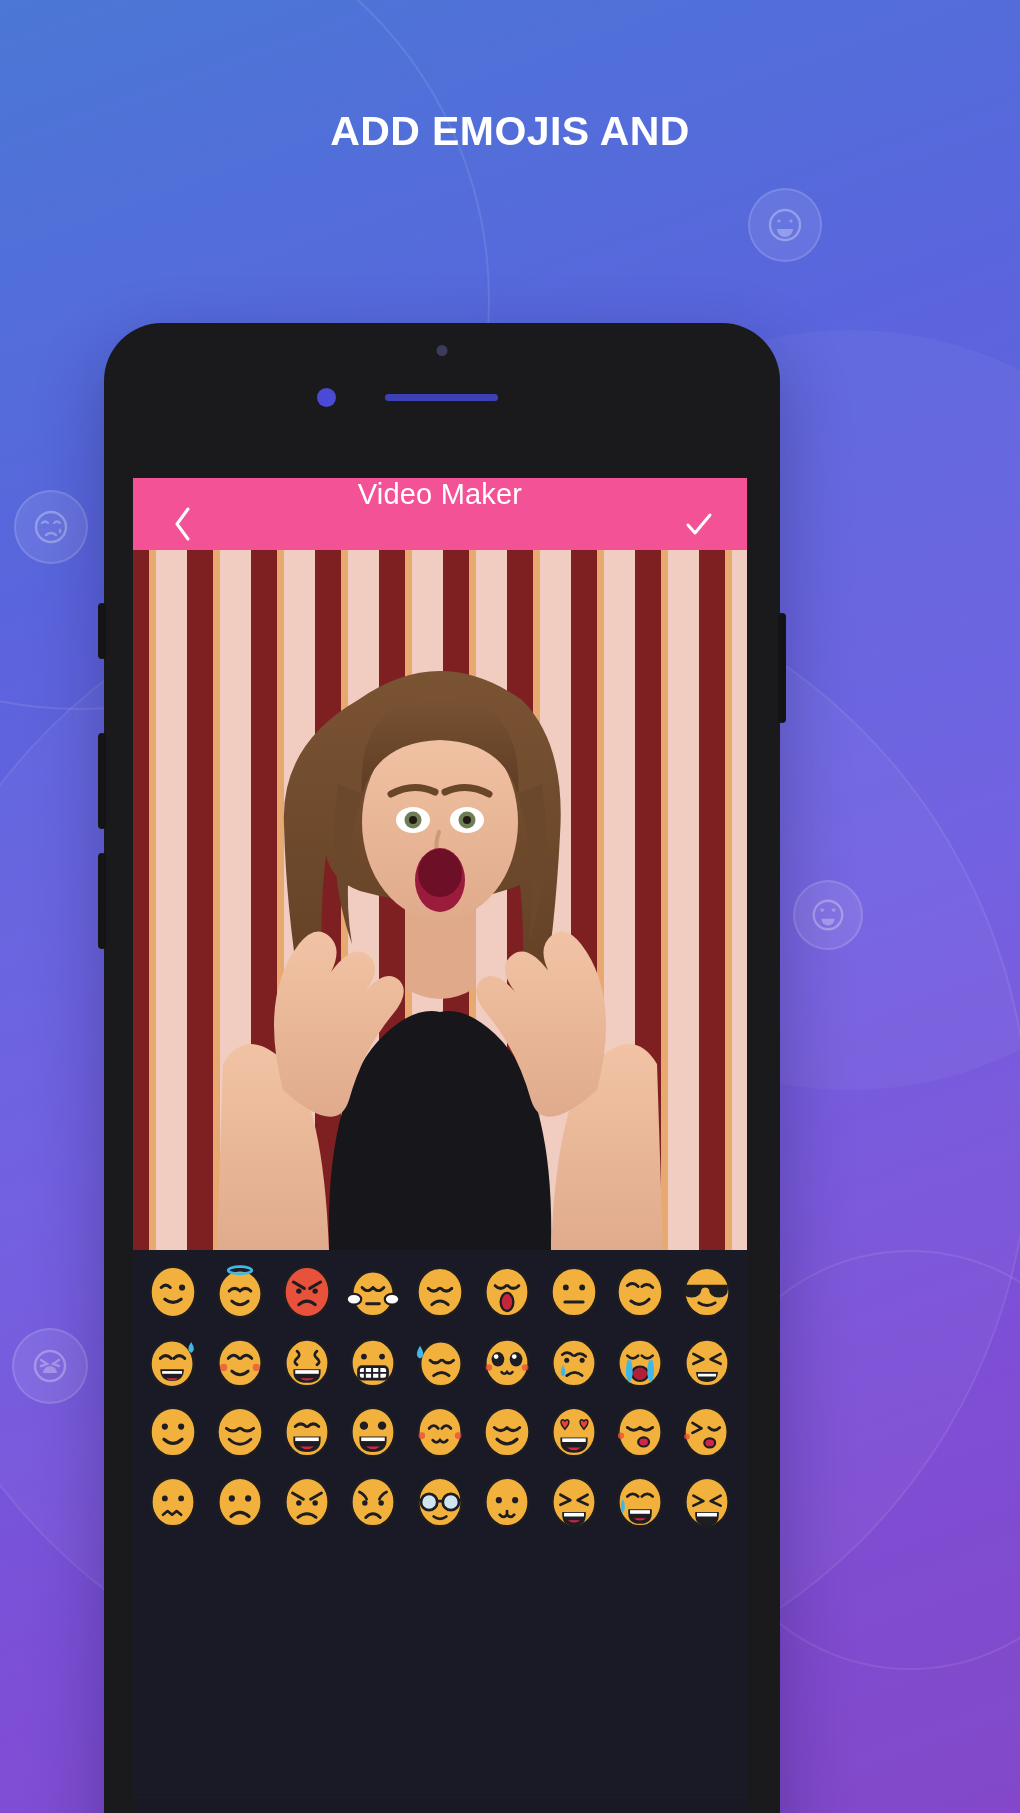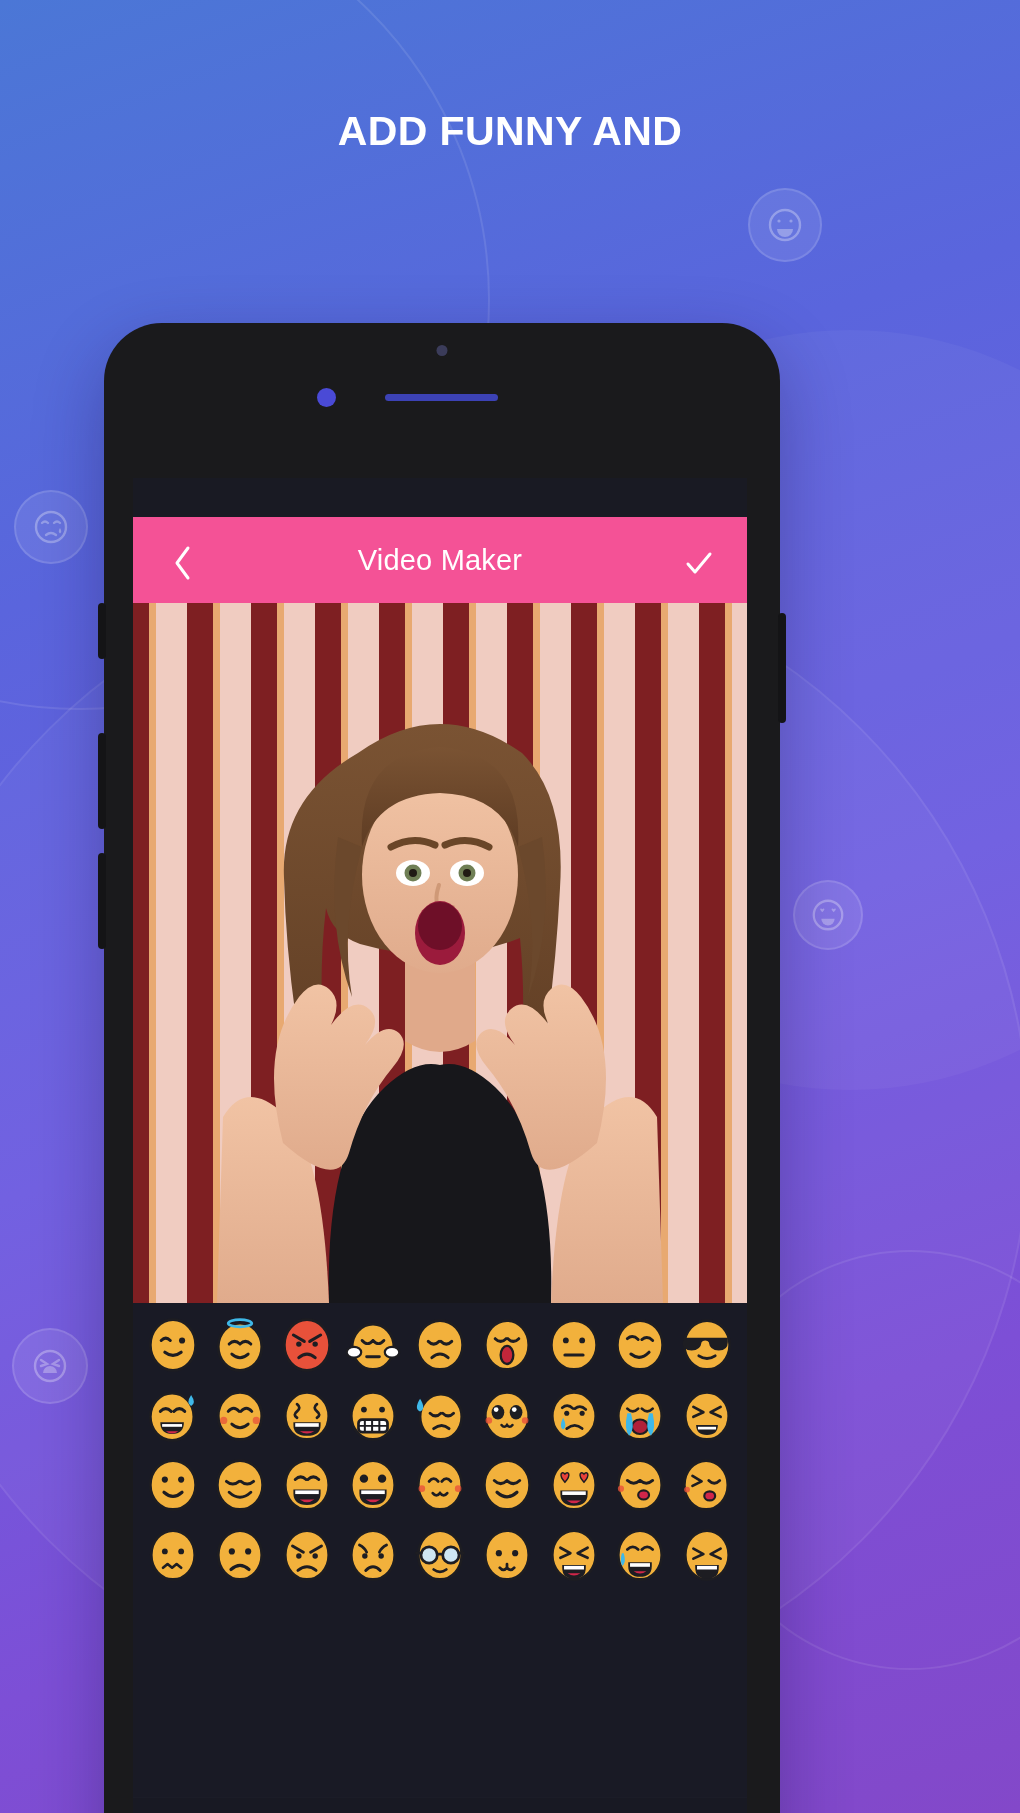--- a/index.html
+++ b/index.html
@@ -71,23 +71,23 @@
   }
 
   .screen {
     position:absolute; left:29px; top:155px;
     width:614px; height:1405px;
     background:#191a23; overflow:hidden;
   }
 
   
   .app-header {
-    position:relative; height:86px;
+    position:relative; height:72px;
     background:#f45296;
-    display:flex; align-items:center; justify-content:center;margin-top:39px;
+    display:flex; justify-content:center;
   }
   .back-btn {
     position:absolute; left:22px; top:0; height:92px;
     width:56px; display:flex; align-items:center; justify-content:center;
     color:#ffffff;
   }
   .back-btn svg { width:22px; height:38px; }
   .app-title {
     color:#ffffff; font-size:29px; font-weight:500; letter-spacing:0.2px;
   }
@@ -176,21 +176,21 @@
   <div class="deco-emoji" style="left:12px;top:1328px;width:76px;height:76px;">
     <svg viewBox="0 0 40 40" width="40" height="40" fill="none" stroke="rgba(255,255,255,0.30)" stroke-width="2.4" stroke-linecap="round">
       <circle cx="20" cy="20" r="15"></circle>
       <path d="M11 14l6 4-6 2M29 14l-6 4 6 2"></path>
       <path d="M13 27h14a7 7 0 0 0-14 0z" fill="rgba(255,255,255,0.30)" stroke="none"></path>
     </svg>
   </div>
 </div>
 
 <div class="headline">
-  <div>ADD FUNNY AND</div>
+  <div>ADD EMOJIS AND</div>
 </div>
 
 <div class="phone">
   <div class="side-btn sb-1"></div>
   <div class="side-btn sb-2"></div>
   <div class="side-btn sb-3"></div>
   <div class="side-btn sb-4"></div>
   <div class="notch-dot"></div>
   <div class="cam-dot"></div>
   <div class="speaker"></div>

